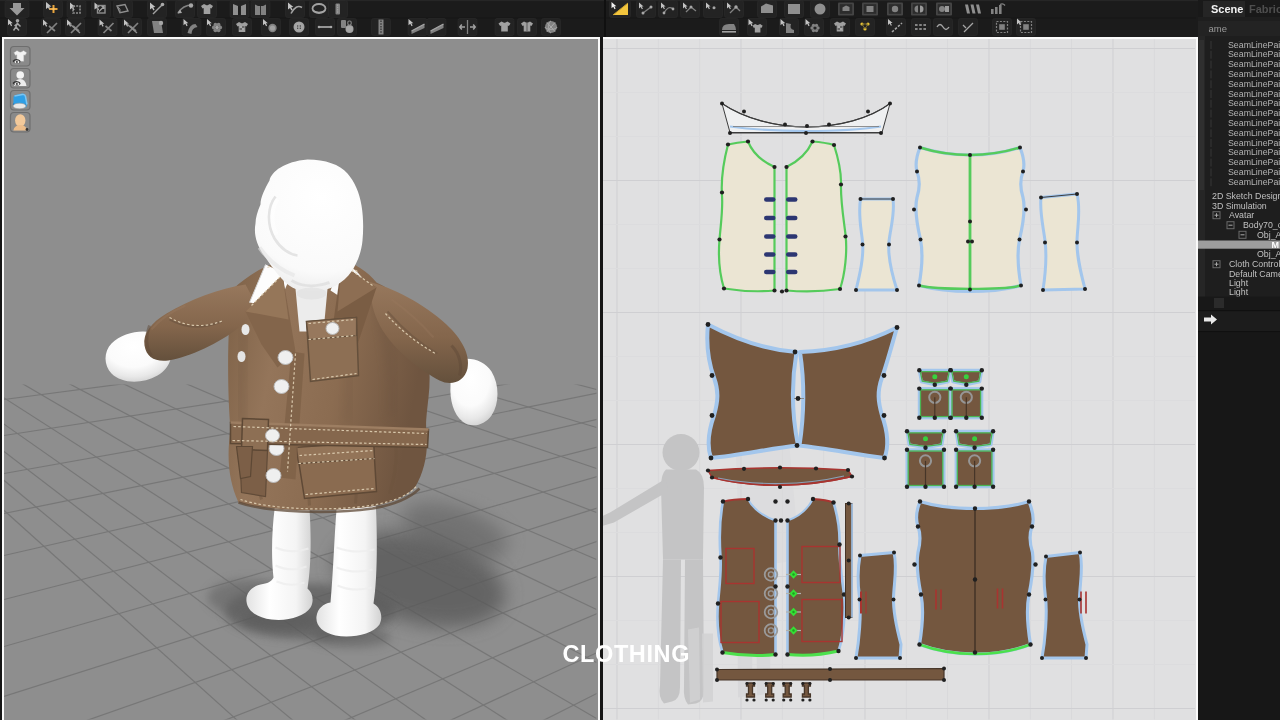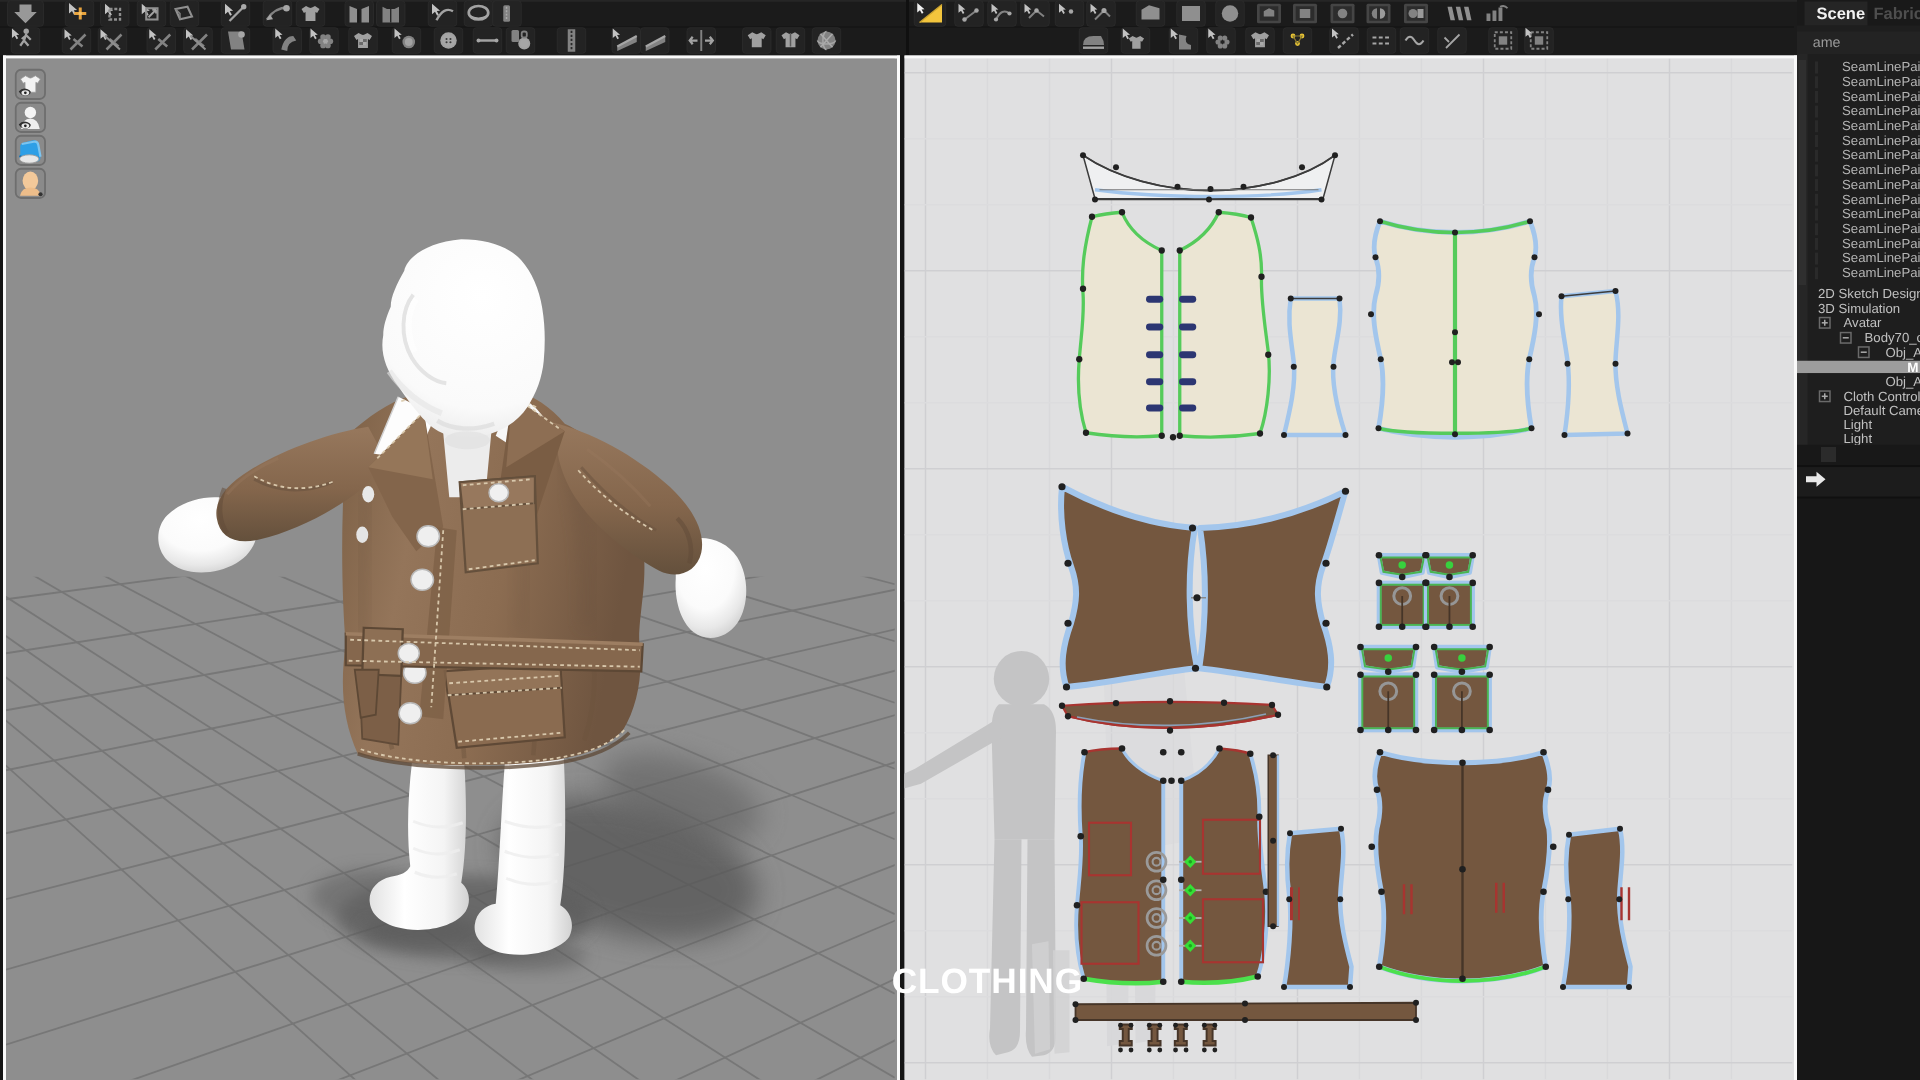--- a/index.html
+++ b/index.html
@@ -1,21 +1,21 @@
 <!DOCTYPE html>
 <html><head>
 <meta charset="utf-8">
 <style>
   html,body{margin:0;padding:0;width:1280px;height:720px;overflow:hidden;background:#151515;font-family:"Liberation Sans",sans-serif;}
   #stage{position:absolute;left:0;top:0;width:1280px;height:720px;}
   #toolbar{position:absolute;left:0;top:0;width:1280px;height:37px;background:#1b1b1b;}
   #panel3d{position:absolute;left:2px;top:37px;width:597.5px;height:683px;box-sizing:border-box;background:#8e8e8e;border:2.5px solid #fafafa;border-bottom:none;}
   #panel2d{position:absolute;left:603px;top:37px;width:594.5px;height:683px;box-sizing:border-box;background:#e0e0e1;border-top:2.5px solid #fafafa;border-right:2.5px solid #fafafa;}
   #sidebar{position:absolute;left:1197.5px;top:0px;width:82.5px;height:720px;background:#c2410c;overflow:hidden;}
-  #clothing{position:absolute;left:580px;top:630px;width:240px;height:50px;z-index:30;}
+  #clothing{position:absolute;left:548px;top:630px;width:240px;height:50px;z-index:30;}
   svg{display:block;}
 </style>
 </head>
 <body>
 <div id="stage">
 <div id="toolbar">
       <svg width="1280" height="37" viewBox="0 0 1280 37">
         <rect width="1280" height="37" fill="#1b1b1b"></rect>
         <rect x="0" y="0" width="1280" height="1.2" fill="#262626"></rect>
         <rect x="0" y="17.6" width="1196" height="0.8" fill="#141414"></rect>

